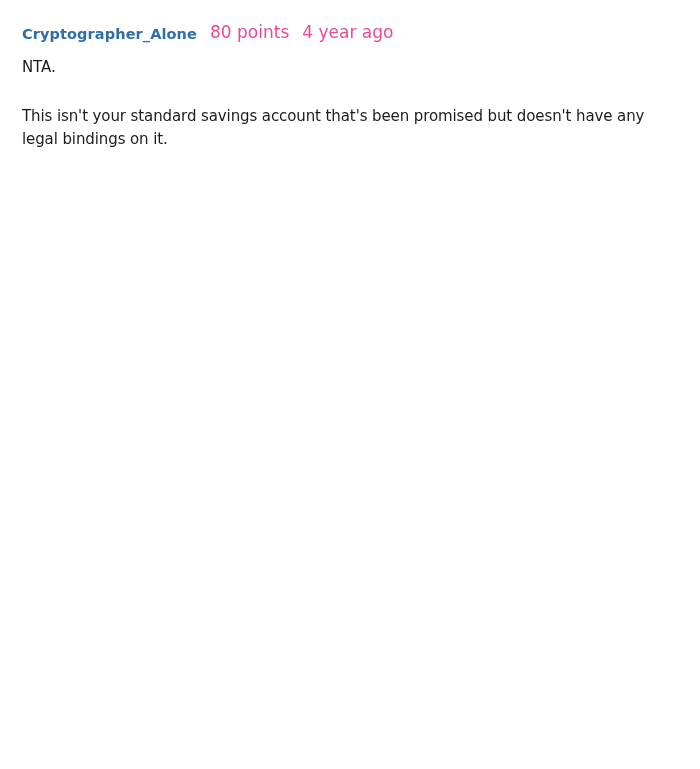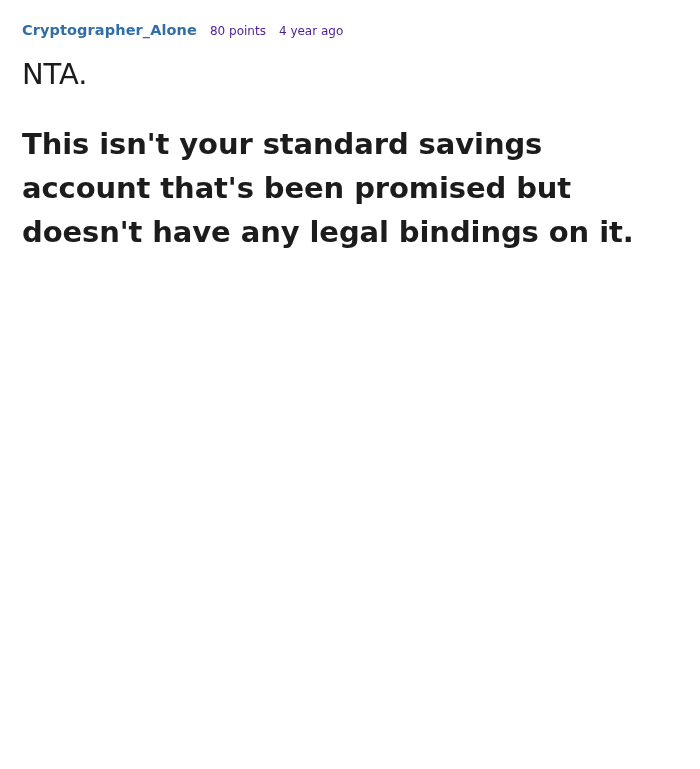--- a/index.html
+++ b/index.html
@@ -25,36 +25,35 @@
     margin-bottom: 14px;
     white-space: nowrap;
   }
   .author {
     font-size: 14.5px;
     font-weight: bold;
     color: #2f6ea8;
     letter-spacing: 0.1px;
   }
   .points, .age {
-    font-size: 12px;
-    color: #4c1d95;
+    font-size: 17px;
+    color: #ec4899;
     font-weight: normal;
   }
   .body {
-    font-size: 29px;
+    font-size: 15px;
     line-height: 1.52;
     color: #1c1c1c;
     letter-spacing: -0.1px;
   }
   .para {
     margin: 0 0 26px 0;
   }
   .para:last-child {
     margin-bottom: 4px;
-    font-weight: bold;
   }
 </style>
 </head>
 <body>
 
 <div class="comment">
 
   <div class="meta">
     <span class="author">Cryptographer_Alone</span>
     <span class="points">80 points</span>

